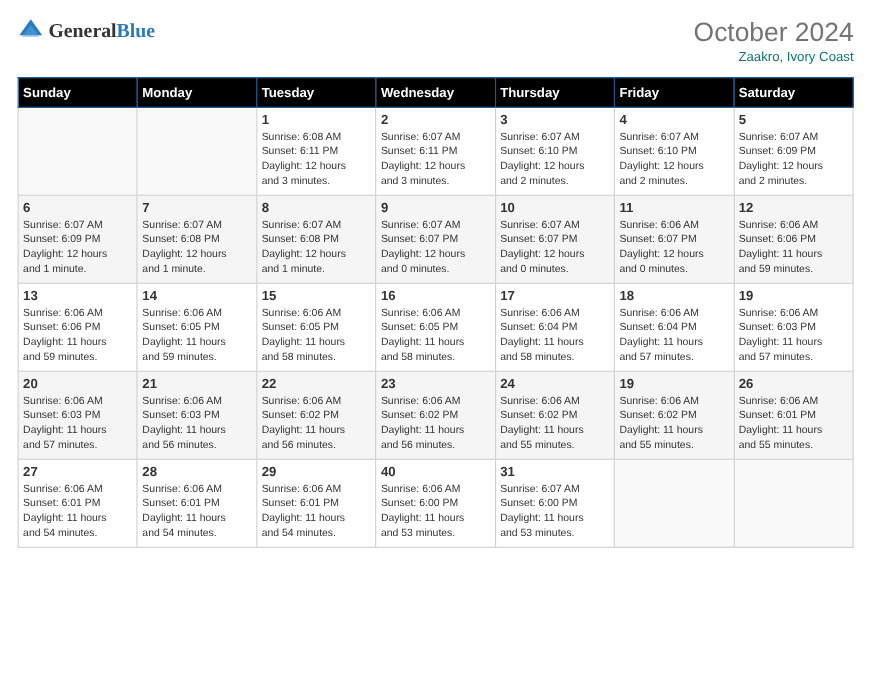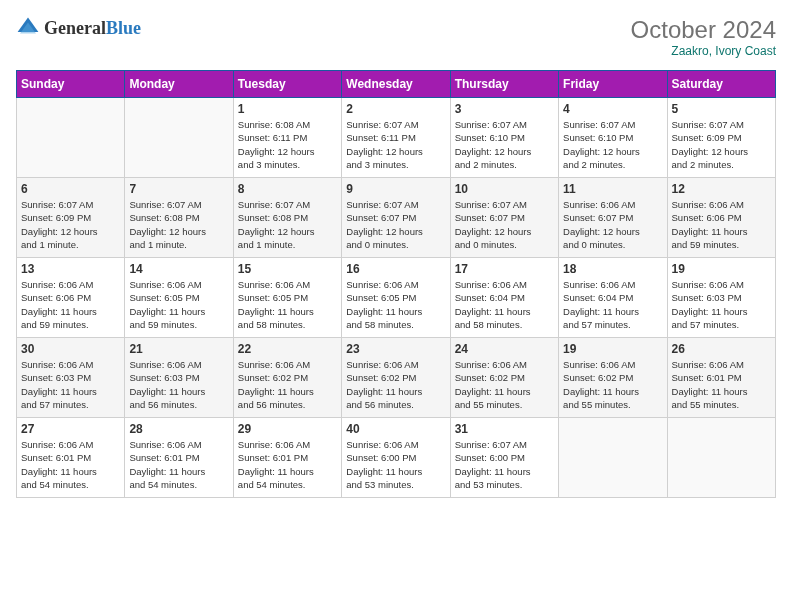--- a/index.html
+++ b/index.html
@@ -48,21 +48,21 @@
     .subtitle {
       font-size: 12px;
       color: #0f766e;
     }
     table {
       width: 100%;
       border-collapse: collapse;
       table-layout: fixed;
     }
     thead tr th {
-      background-color: #a21caf;
+      background-color: #000000;
       color: #fff;
       font-size: 12px;
       font-weight: bold;
       padding: 6px 4px;
       text-align: left;
       border: 1px solid #1a5a9f;
     }
     tbody tr td {
       vertical-align: top;
       border: 1px solid #d0d0d0;
@@ -258,21 +258,21 @@
         <td>
           <span class="day-num">19</span>
           <div class="cell-info" style="white-space: pre-line;">Sunrise: 6:06 AM
 Sunset: 6:03 PM
 Daylight: 11 hours
 and 57 minutes.</div>
         </td>
       </tr>
       <tr>
         <td>
-          <span class="day-num">30</span>
+          <span class="day-num">20</span>
           <div class="cell-info" style="white-space: pre-line;">Sunrise: 6:06 AM
 Sunset: 6:03 PM
 Daylight: 11 hours
 and 57 minutes.</div>
         </td>
         <td>
           <span class="day-num">21</span>
           <div class="cell-info" style="white-space: pre-line;">Sunrise: 6:06 AM
 Sunset: 6:03 PM
 Daylight: 11 hours

